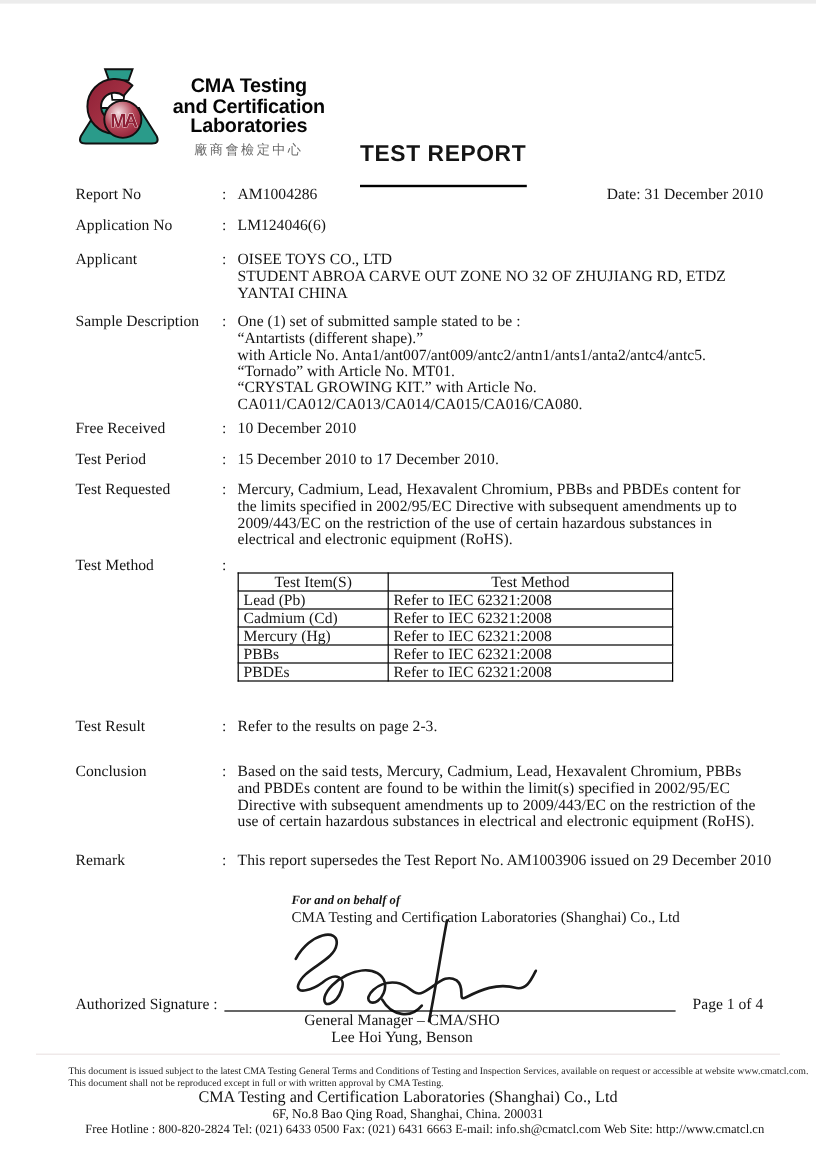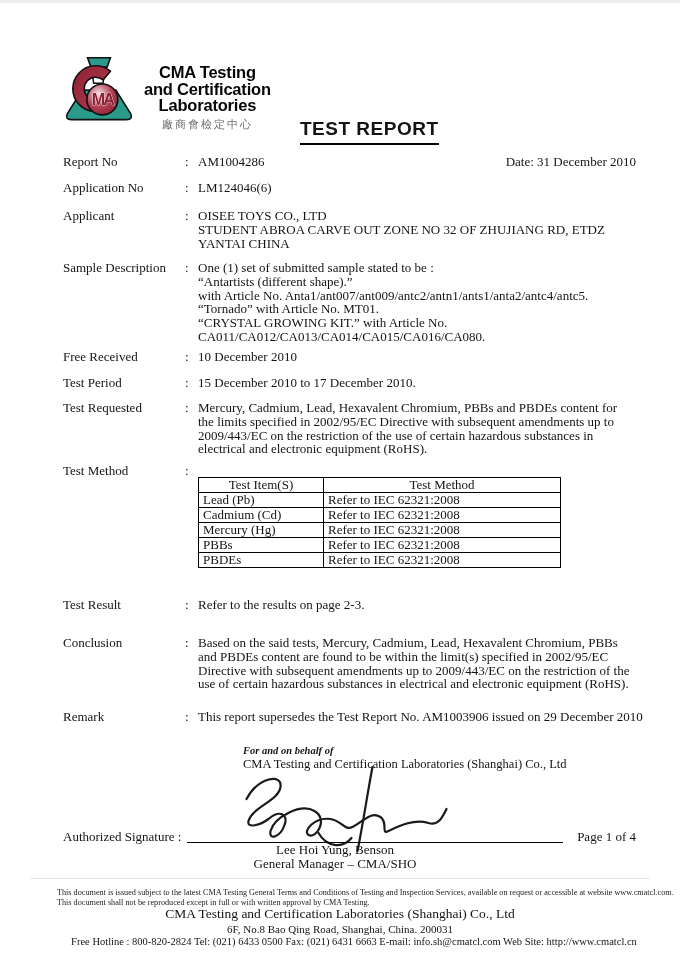--- a/index.html
+++ b/index.html
@@ -15,21 +15,21 @@
   .logo-block { top:48px; left:62px; display:flex; align-items:flex-start; }
   .logo-icon { width:74px; height:84px; flex:none; }
   .logo-text { margin-left:8px; margin-top:16px; font-family:"Liberation Sans", sans-serif;text-align:center; }
   .logo-name { font-weight:bold; font-size:16.5px; line-height:1.0; letter-spacing:-0.2px; color:#060606; }
   .logo-cn { font-size:11px; color:#6a6a6a; letter-spacing:2px; margin-top:3px; }
 
   
   .report-title {
     top:118px; left:300px;
     font-family:"Liberation Sans", sans-serif; font-weight:bold; font-size:19px;
-    letter-spacing:0.5px; border-bottom:2px solid #000; padding-bottom:3px;
+    letter-spacing:0.5px; border-bottom:2px solid #000; padding-bottom:14px;
   }
 
   
   .row { position:absolute; left:63px; right:44px; display:flex; align-items:flex-start; line-height:1.06; }
   .lbl { width:122px; flex:none; }
   .colon { width:13px; flex:none; }
   .val { flex:1; }
   .date-right { flex:none; text-align:right; }
   .oneline { white-space:nowrap; }
 
@@ -217,22 +217,22 @@
   </g>
 </svg>
 
 <div class="auth-row">
   <span class="auth-label">Authorized Signature :</span>
   <span class="auth-line"></span>
   <span class="page-num">Page 1 of 4</span>
 </div>
 
 <div class="abs signer">
+  <div>General Manager – CMA/SHO</div>
   <div>Lee Hoi Yung, Benson</div>
-  <div>General Manager – CMA/SHO</div>
 </div>
 
 <div class="abs footer-divider"></div>
 
 <div class="abs disclaimer" style="top:888px">This document is issued subject to the latest CMA Testing General Terms and Conditions of Testing and Inspection Services, available on request or accessible at website www.cmatcl.com.</div>
 <div class="abs disclaimer" style="top:898px">This document shall not be reproduced except in full or with written approval by CMA Testing.</div>
 
 <div class="abs f-center f-company">CMA Testing and Certification Laboratories (Shanghai) Co., Ltd</div>
 <div class="abs f-center f-address">6F, No.8 Bao Qing Road, Shanghai, China. 200031</div>
 <div class="abs f-center f-contact">Free Hotline : 800-820-2824 Tel: (021) 6433 0500 Fax: (021) 6431 6663 E-mail: info.sh@cmatcl.com Web Site: http://www.cmatcl.cn</div>

